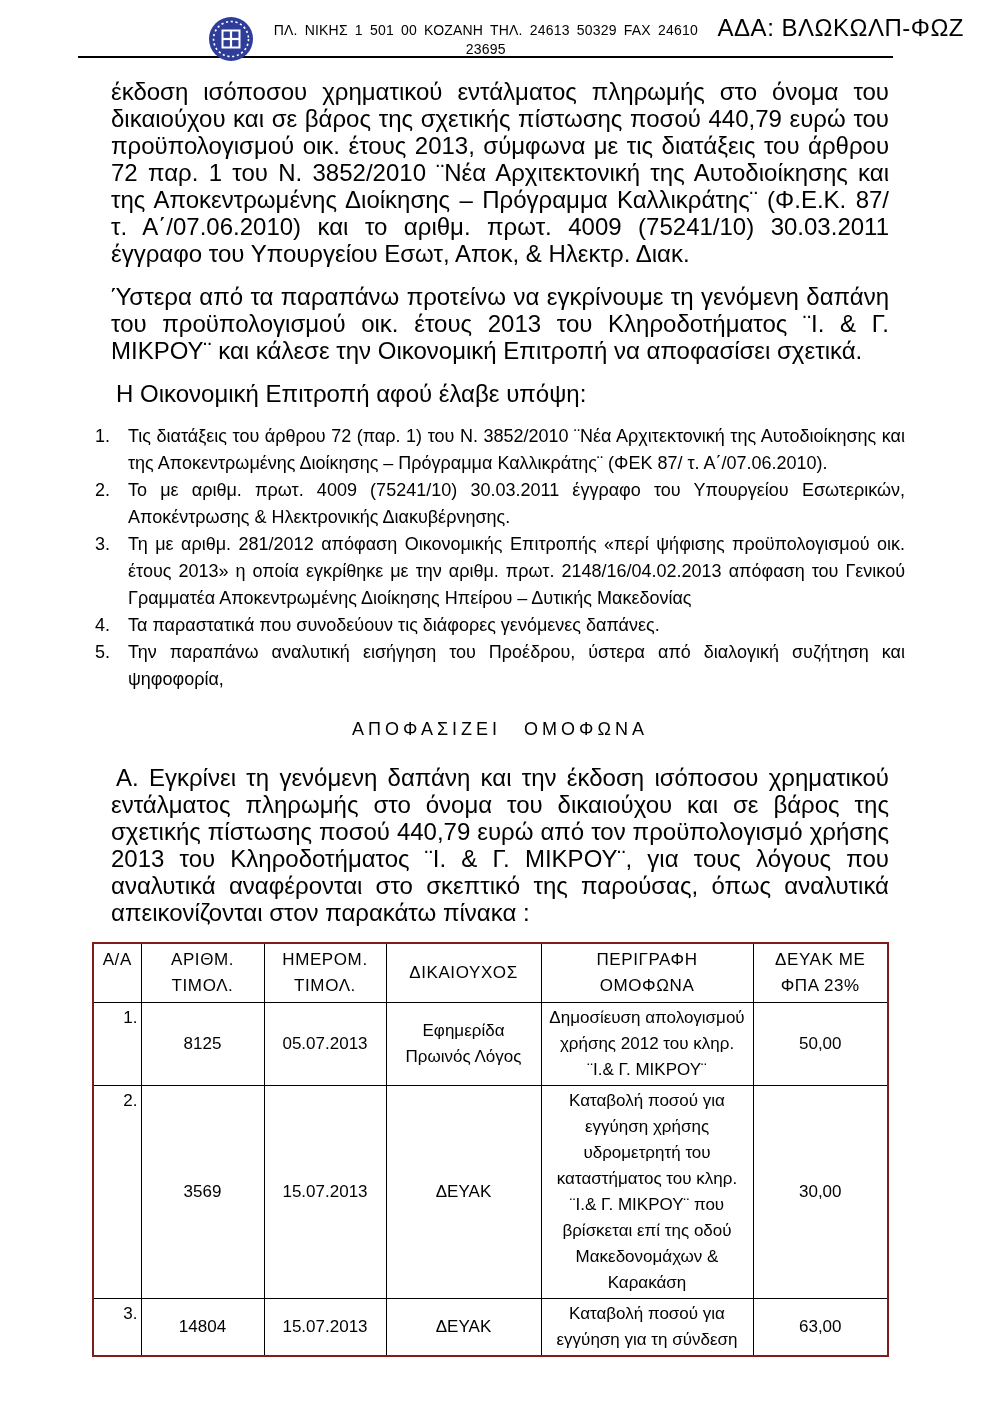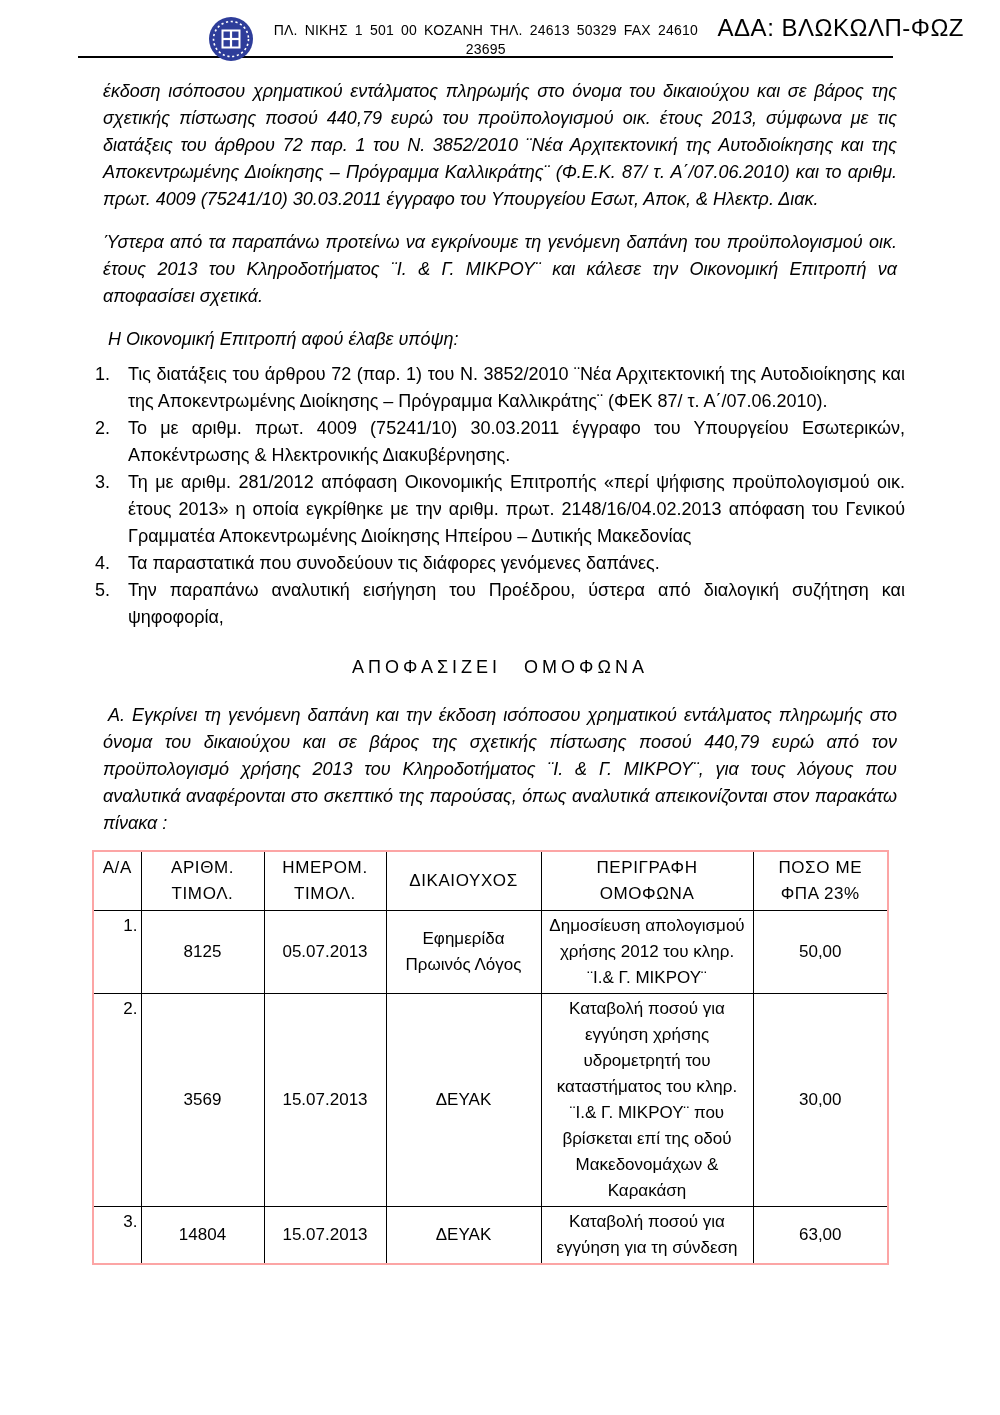--- a/index.html
+++ b/index.html
@@ -16,34 +16,34 @@
   .logo{width:46px;height:46px;flex:0 0 auto;margin-top:2px;}
   .org{flex:1;text-align:center;padding-top:7px;line-height:19px;}
   .org-l1{font-size:14.5px;word-spacing:5px;letter-spacing:.2px;}
   .org-l2{font-size:14px;word-spacing:3px;letter-spacing:.2px;}
   .ada{font-size:24px;letter-spacing:.5px;padding-top:0;white-space:nowrap;}
   .rule{border:none;border-top:2px solid #000;width:815px;margin:0 0 0 78px;}
   .rule.top{margin-top:0;}
 
   
   .doc{padding:0 95px;box-sizing:border-box;}
-  .para{font-size:18px;line-height:27px;text-align:justify;margin:8px;font-style:italic;}
+  .para{font-size:24px;line-height:27px;text-align:justify;margin:16px;}
   .p1{margin-top:20px;}
   .p2{margin-top:16px;}
   .intro{margin-top:16px;text-align:left;padding-left:5px;}
   .list{margin-top:1px;}
   .li{display:flex;}
   .li-num{width:33px;flex:0 0 auto;font-size:18px;line-height:27px;}
   .li-text{flex:1;font-size:18px;line-height:27px;text-align:justify;}
   .decision{font-size:18px;font-weight:normal;text-align:center;
     letter-spacing:4px;word-spacing:14px;margin:23px 0 21px 0;line-height:27px;}
   .pA{text-indent:5px;}
 
   
-  table.inv{border-collapse:collapse;border:2px solid #fca5a5;table-layout:fixed;
+  table.inv{border-collapse:collapse;border:2px solid #7f1d1d;table-layout:fixed;
     width:795px;margin:13px 0 0 -3px;}
   .inv th,.inv td{border:1px solid #000;padding:2px 4px;font-size:17px;line-height:26px;
     text-align:center;vertical-align:middle;font-weight:normal;box-sizing:border-box;}
   .inv th{letter-spacing:.6px;vertical-align:top;padding-top:3px;padding-bottom:3px;}
   .inv th.mid{vertical-align:middle;}
   .inv th span{display:block;}
   .inv td.aa{text-align:right;vertical-align:top;padding-right:3px;}
 
   
   .ftr{position:absolute;left:0;bottom:14px;width:1000px;}
@@ -140,21 +140,21 @@
           </th>
           <th class="mid">
             <span>ΔΙΚΑΙΟΥΧΟΣ</span>
             <span></span>
           </th>
           <th>
             <span>ΠΕΡΙΓΡΑΦΗ</span>
             <span>ΟΜΟΦΩΝΑ</span>
           </th>
           <th>
-            <span>ΠΟΣΟ ΜΕ</span>
+            <span>ΔΕΥΑΚ ΜΕ</span>
             <span>ΦΠΑ 23%</span>
           </th>
         </tr>
       </thead>
       <tbody>
         <tr>
           <td class="aa">1.</td>
           <td>8125</td>
           <td>05.07.2013</td>
           <td>Εφημερίδα Πρωινός Λόγος</td>

